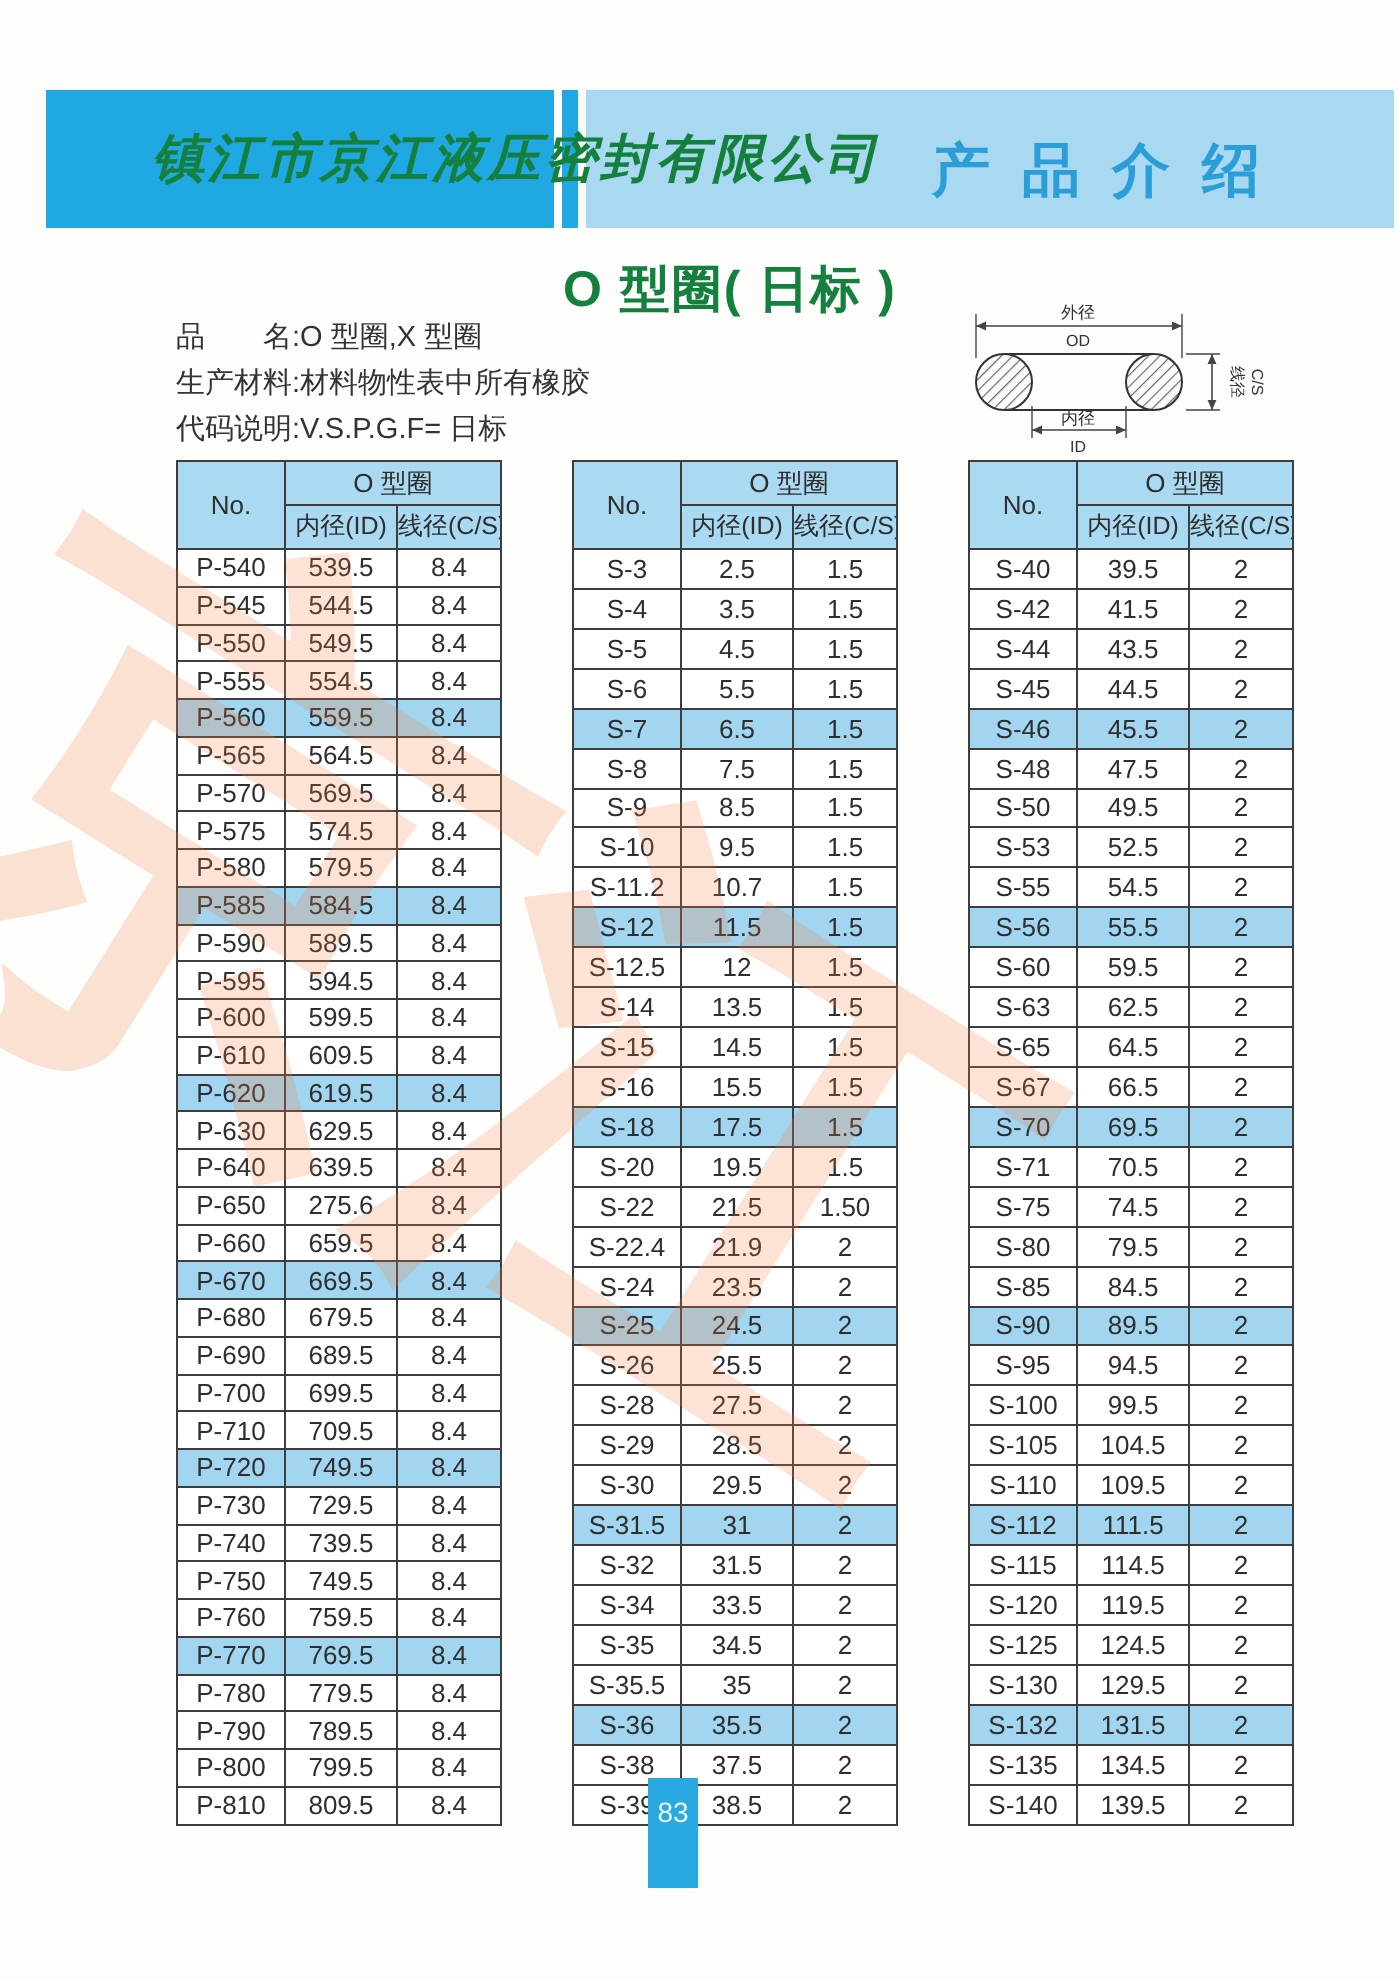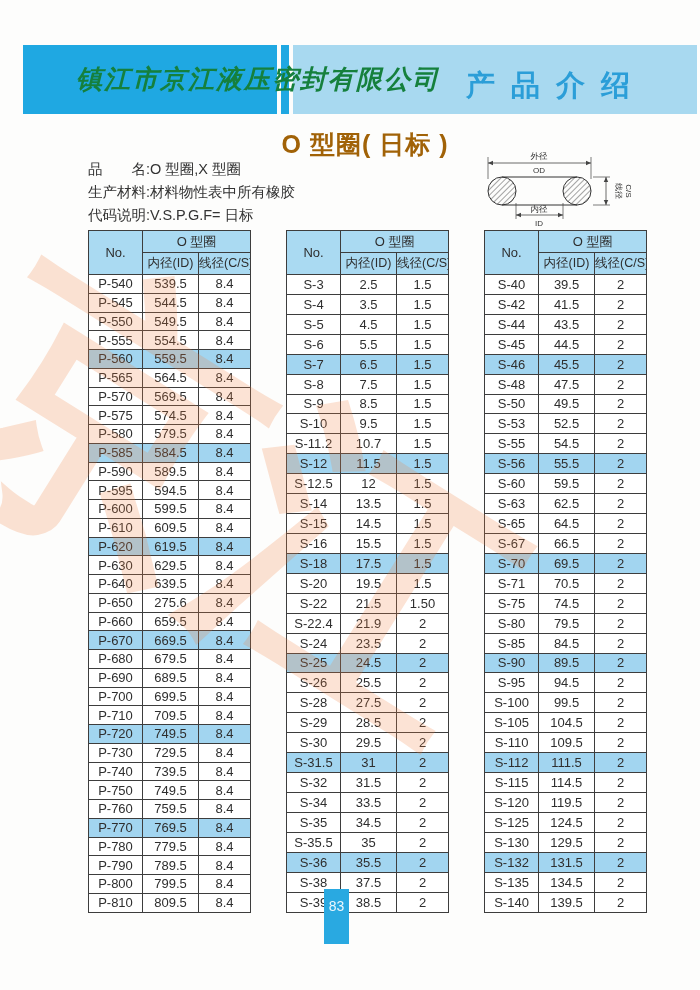--- a/index.html
+++ b/index.html
@@ -10,21 +10,21 @@
   .banner-dark{position:absolute;left:23px;top:45px;width:254px;height:69px;background:#1fa8e2;}
   .banner-sep{position:absolute;left:281px;top:45px;width:8px;height:69px;background:#1fa8e2;}
   .banner-light{position:absolute;left:293px;top:45px;width:404px;height:69px;background:#a8d9f0;}
   .company{position:absolute;left:76px;top:62px;font-size:26px;font-weight:bold;font-style:italic;
            letter-spacing:2px;color:#15803d;z-index:2;white-space:nowrap;}
   .section{position:absolute;left:466px;top:66px;font-size:29px;font-weight:bold;
            letter-spacing:16px;color:#2b9ed8;z-index:2;white-space:nowrap;}
 
   
   .title{position:absolute;left:0;right:0;top:128px;margin:0 0 16px 30px;text-align:center;
-         font-size:25px;font-weight:bold;color:#a16207;letter-spacing:1px;}
+         font-size:25px;font-weight:bold;color:#15803d;letter-spacing:1px;}
   .info{position:absolute;left:88px;top:158px;font-size:14.5px;line-height:23px;color:#333;}
 
   
   .diagram{position:absolute;left:450px;top:149px;width:207px;height:79px;}
 
   
   .tables{position:absolute;left:88px;top:230px;display:flex;gap:35px;z-index:1;}
   .otable{border-collapse:collapse;table-layout:fixed;width:162px;font-size:13px;background:#fff;}
   .otable th,.otable td{border:1px solid #3d3d3d;text-align:center;padding:0;
         font-weight:normal;overflow:hidden;white-space:nowrap;color:#2e2e2e;}

